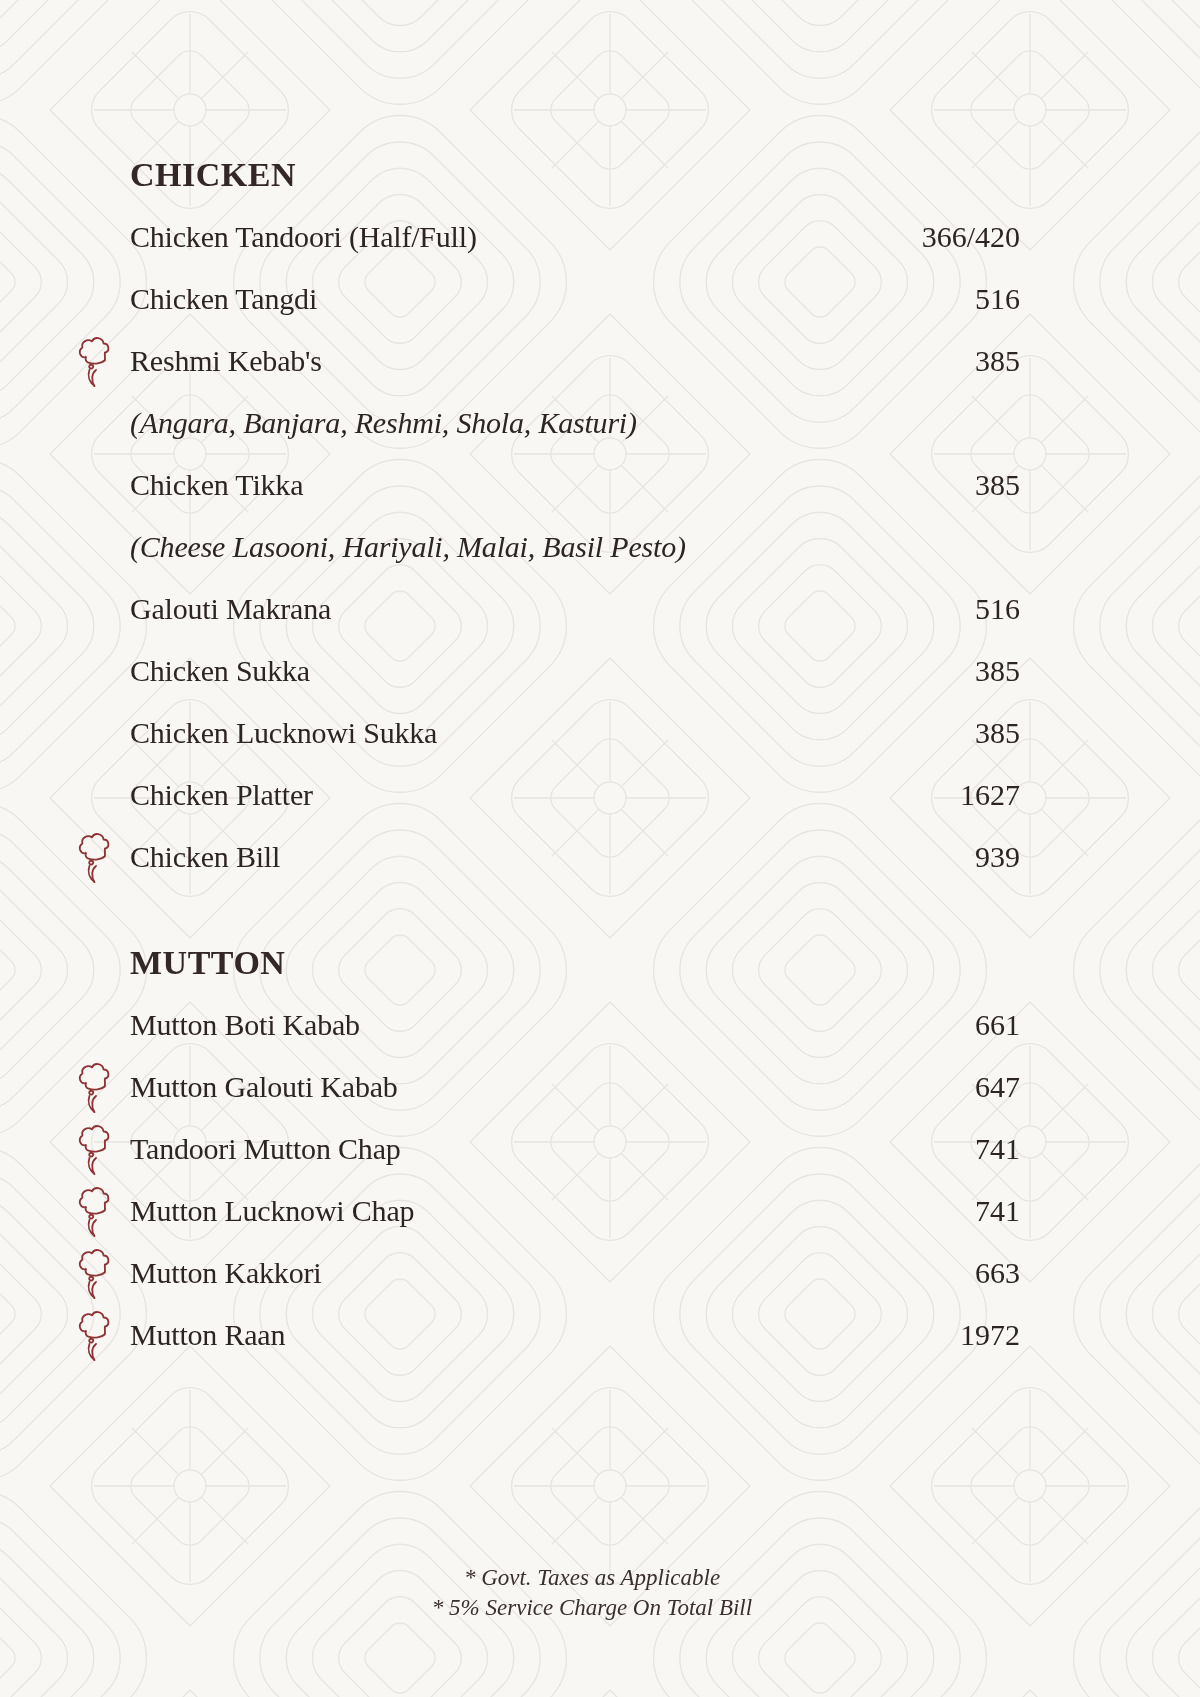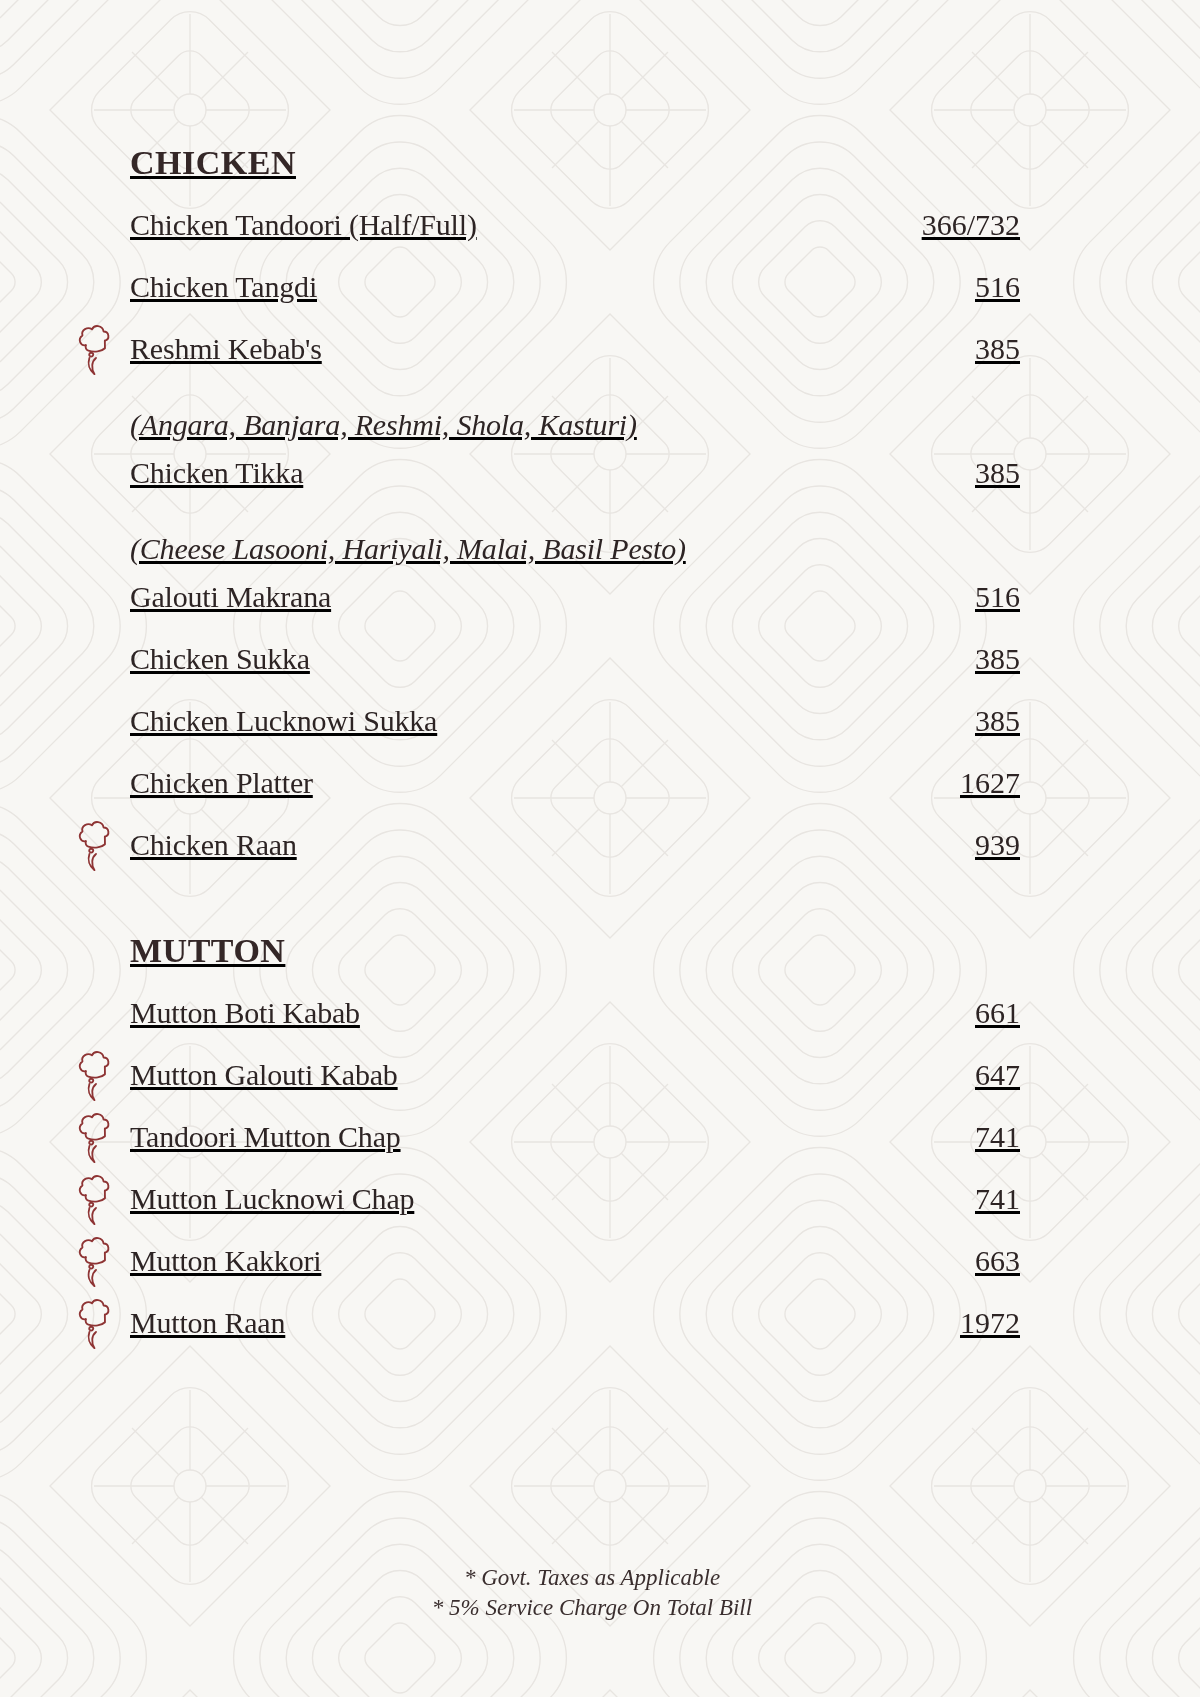--- a/index.html
+++ b/index.html
@@ -14,23 +14,22 @@
     position: absolute; inset: 0;
     width: 1200px; height: 1697px;
   }
   .bg-pattern {
     position: absolute; inset: 0;
     width: 100%; height: 100%;
     display: block;
   }
   .menu {
     position: absolute;
-    left: 130px; top: 132px;
+    left: 130px; top: 144px;
     width: 890px;
-    text-decoration: underline;
   }
   .menu-section { margin: 0; padding: 0; }
   .menu-section.gap { margin-top: 44px; }
   .section-title {
     height: 62px;
     display: flex; align-items: center;
     font-size: 34px; font-weight: bold;
     letter-spacing: 0.5px;
     color: #342727;
     margin: 0;
@@ -47,21 +46,21 @@
     white-space: nowrap;
   }
   .item-price {
     margin-left: auto;
     font-size: 30px;
     color: #2d2424;
     white-space: nowrap;
   }
   .variant-row {
     height: 62px;
-    display: flex; align-items: flex-end;
+    display: flex; align-items: center;
   }
   .variant-note {
     font-size: 30px;
     font-style: italic;
     color: #2d2424;
     letter-spacing: -0.2px;
     white-space: nowrap;
   }
   .chef-icon-holder {
     position: absolute;
@@ -138,21 +137,21 @@
     </defs>
     <rect width="1200" height="1697" fill="#f8f7f4"></rect>
     <rect width="1200" height="1697" fill="url(#geo)"></rect>
   </svg>
 
   <div class="menu">
       <section class="menu-section">
         <h2 class="section-title">CHICKEN</h2>
         <div class="menu-row">
           <span class="item-name">Chicken Tandoori (Half/Full)</span>
-          <span class="item-price">366/732</span>
+          <span class="item-price">366/420</span>
         </div>
         <div class="menu-row">
           <span class="item-name">Chicken Tangdi</span>
           <span class="item-price">516</span>
         </div>
         <div class="menu-row">
           <span class="chef-icon-holder">
     <svg viewBox="0 0 42 58" width="40" height="54" xmlns="http://www.w3.org/2000/svg">
       <g fill="none" stroke="#8e3434" stroke-width="2" stroke-linecap="round" stroke-linejoin="round" transform="rotate(-8 21 29)">
         <path d="M11 21 C5 21 3 13 9 10 C8 4 16 1 20 5 C23 0 32 2 32 9 C38 10 38 18 32 19"></path>
@@ -195,21 +194,21 @@
           <span class="chef-icon-holder">
     <svg viewBox="0 0 42 58" width="40" height="54" xmlns="http://www.w3.org/2000/svg">
       <g fill="none" stroke="#8e3434" stroke-width="2" stroke-linecap="round" stroke-linejoin="round" transform="rotate(-8 21 29)">
         <path d="M11 21 C5 21 3 13 9 10 C8 4 16 1 20 5 C23 0 32 2 32 9 C38 10 38 18 32 19"></path>
         <path d="M11 21 C10 24 11 26 13 27 C19 30 27 30 31 27 L32 19"></path>
         <path d="M14 30 C12 33 15 35 17 33 C19 31 16 29 14 30"></path>
         <path d="M13 35 C10 41 11 48 16 53 C13 46 15 39 20 36"></path>
       </g>
     </svg>
   </span>
-          <span class="item-name">Chicken Raan</span>
+          <span class="item-name">Chicken Bill</span>
           <span class="item-price">939</span>
         </div>
       </section>
       <section class="menu-section gap">
         <h2 class="section-title">MUTTON</h2>
         <div class="menu-row">
           <span class="item-name">Mutton Boti Kabab</span>
           <span class="item-price">661</span>
         </div>
         <div class="menu-row">

